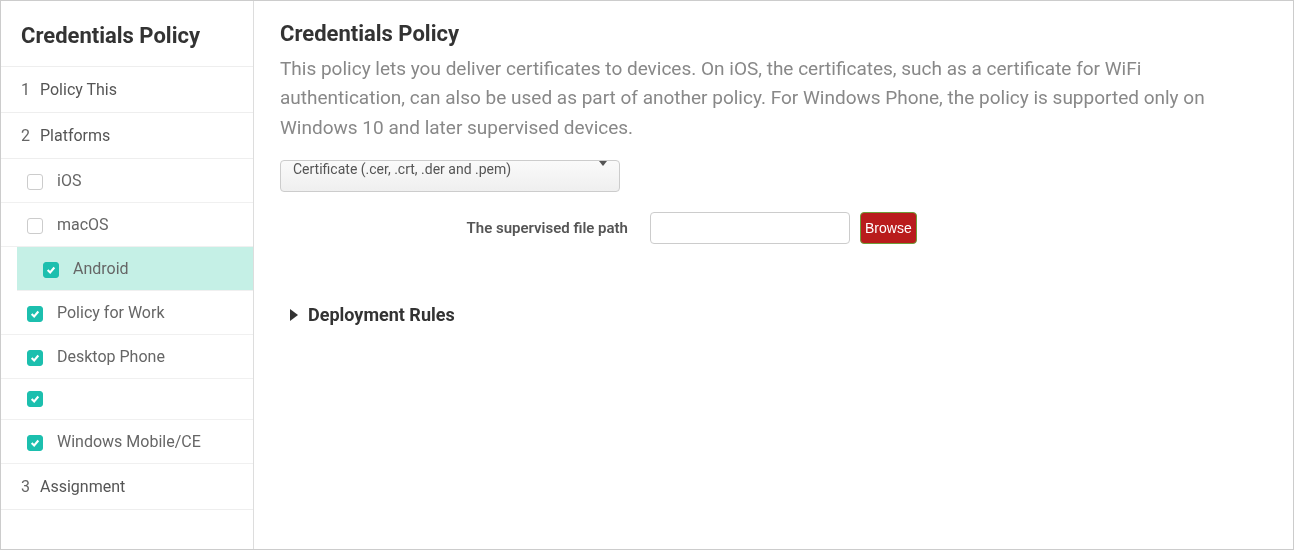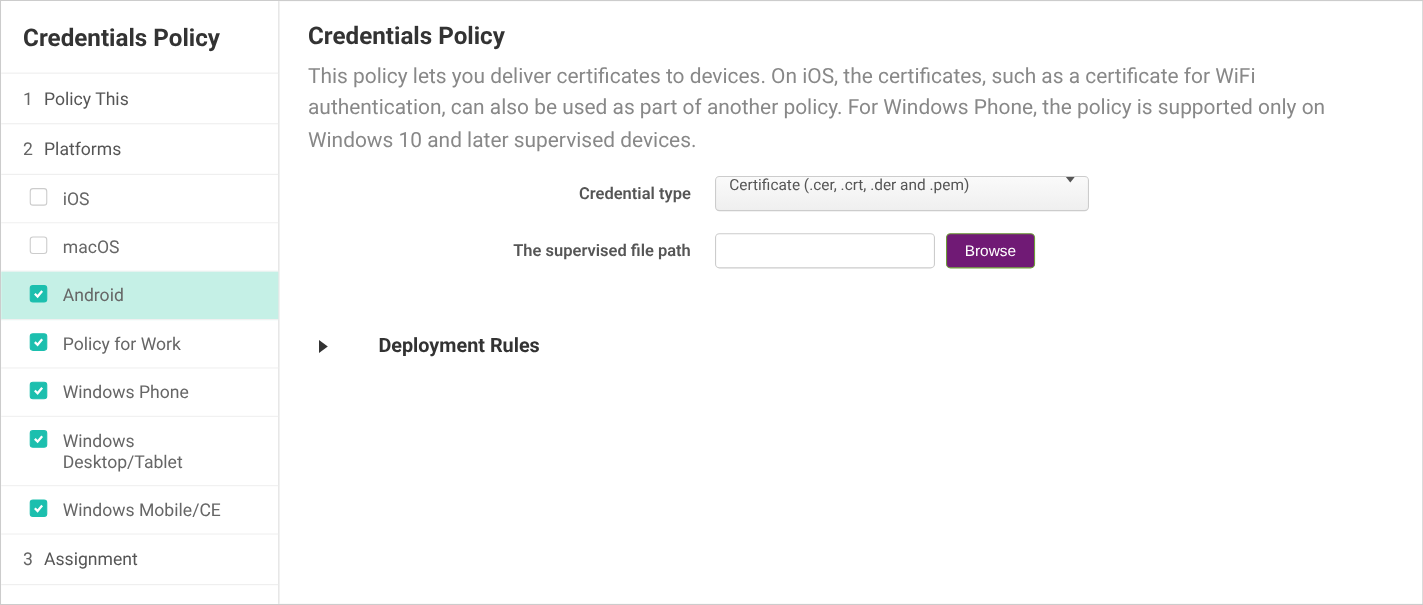--- a/index.html
+++ b/index.html
@@ -42,29 +42,30 @@
     }
     .step-label {
       color: #555;
     }
     .platform-list {
       display: flex;
       flex-direction: column;
     }
     .platform-item {
       display: flex;
-      align-items: flex-start;
+      align-items: flex-end;
       padding: 12px 20px 12px 26px;
       border-bottom: 1px solid #f0f0f0;
       cursor: pointer;
       font-size: 16px;
       color: #666;
     }
     .platform-item.selected {
       background: #c5f0e6;
+      margin-left: 16px;
     }
     .checkbox {
       width: 16px;
       height: 16px;
       border-radius: 3px;
       margin-right: 14px;
       display: inline-flex;
       align-items: center;
       justify-content: center;
       flex-shrink: 0;
@@ -139,34 +140,33 @@
       height: 32px;
       border: 1px solid #ccc;
       border-radius: 4px;
       padding: 0 8px;
       font-size: 14px;
       margin-right: 10px;
       background: #fff;
     }
     .browse-btn {
       height: 32px;
-      padding: 0 16px;
-      background: #701a75;
+      padding: 0 4px;
+      background: #b91c1c;
       color: #fff;
       border: 1px solid #6e9d38;
       border-radius: 4px;
       font-size: 14px;
       cursor: pointer;
     }
     .section-header {
       display: flex;
       align-items: center;
       margin-top: 60px;
       cursor: pointer;
-      gap: 36px;
     }
     .disclosure-triangle {
       width: 0; height: 0;
       border-top: 6px solid transparent;
       border-bottom: 6px solid transparent;
       border-left: 8px solid #333;
       margin-right: 10px;
       margin-left: 10px;
     }
     .section-title {
@@ -215,29 +215,28 @@
           </svg>
         </span>
       <span>Policy for Work</span>
     </div>
     <div class="platform-item">
       <span class="checkbox checked">
           <svg viewBox="0 0 12 12">
             <polyline points="2,6 5,9 10,3"></polyline>
           </svg>
         </span>
-      <span>Windows Phone</span>
-    </div>
-    <div class="platform-item">
-      <span class="checkbox checked">
-          <svg viewBox="0 0 12 12">
-            <polyline points="2,6 5,9 10,3"></polyline>
-          </svg>
-        </span>
-      <span>Windows Desktop/Tablet</span>
+      <span>Desktop Phone</span>
+    </div>
+    <div class="platform-item">
+      <span class="checkbox checked">
+          <svg viewBox="0 0 12 12">
+            <polyline points="2,6 5,9 10,3"></polyline>
+          </svg>
+        </span>
     </div>
     <div class="platform-item">
       <span class="checkbox checked">
           <svg viewBox="0 0 12 12">
             <polyline points="2,6 5,9 10,3"></polyline>
           </svg>
         </span>
       <span>Windows Mobile/CE</span>
     </div>
   </div>
@@ -246,21 +245,20 @@
     <span class="step-num">3</span>
     <span class="step-label">Assignment</span>
   </div>
 </div>
 
 <div class="main">
   <div class="main-title">Credentials Policy</div>
   <div class="main-desc">This policy lets you deliver certificates to devices. On iOS, the certificates, such as a certificate for WiFi authentication, can also be used as part of another policy. For Windows Phone, the policy is supported only on Windows 10 and later supervised devices.</div>
 
   <div class="form-row">
-    <div class="form-label">Credential type</div>
     <div class="select">
       <span>Certificate (.cer, .crt, .der and .pem)</span>
       <span class="caret"></span>
     </div>
   </div>
 
   <div class="form-row">
     <div class="form-label">The supervised file path</div>
     <input class="text-input" type="text" value="" style="">
     <button class="browse-btn">Browse</button>

